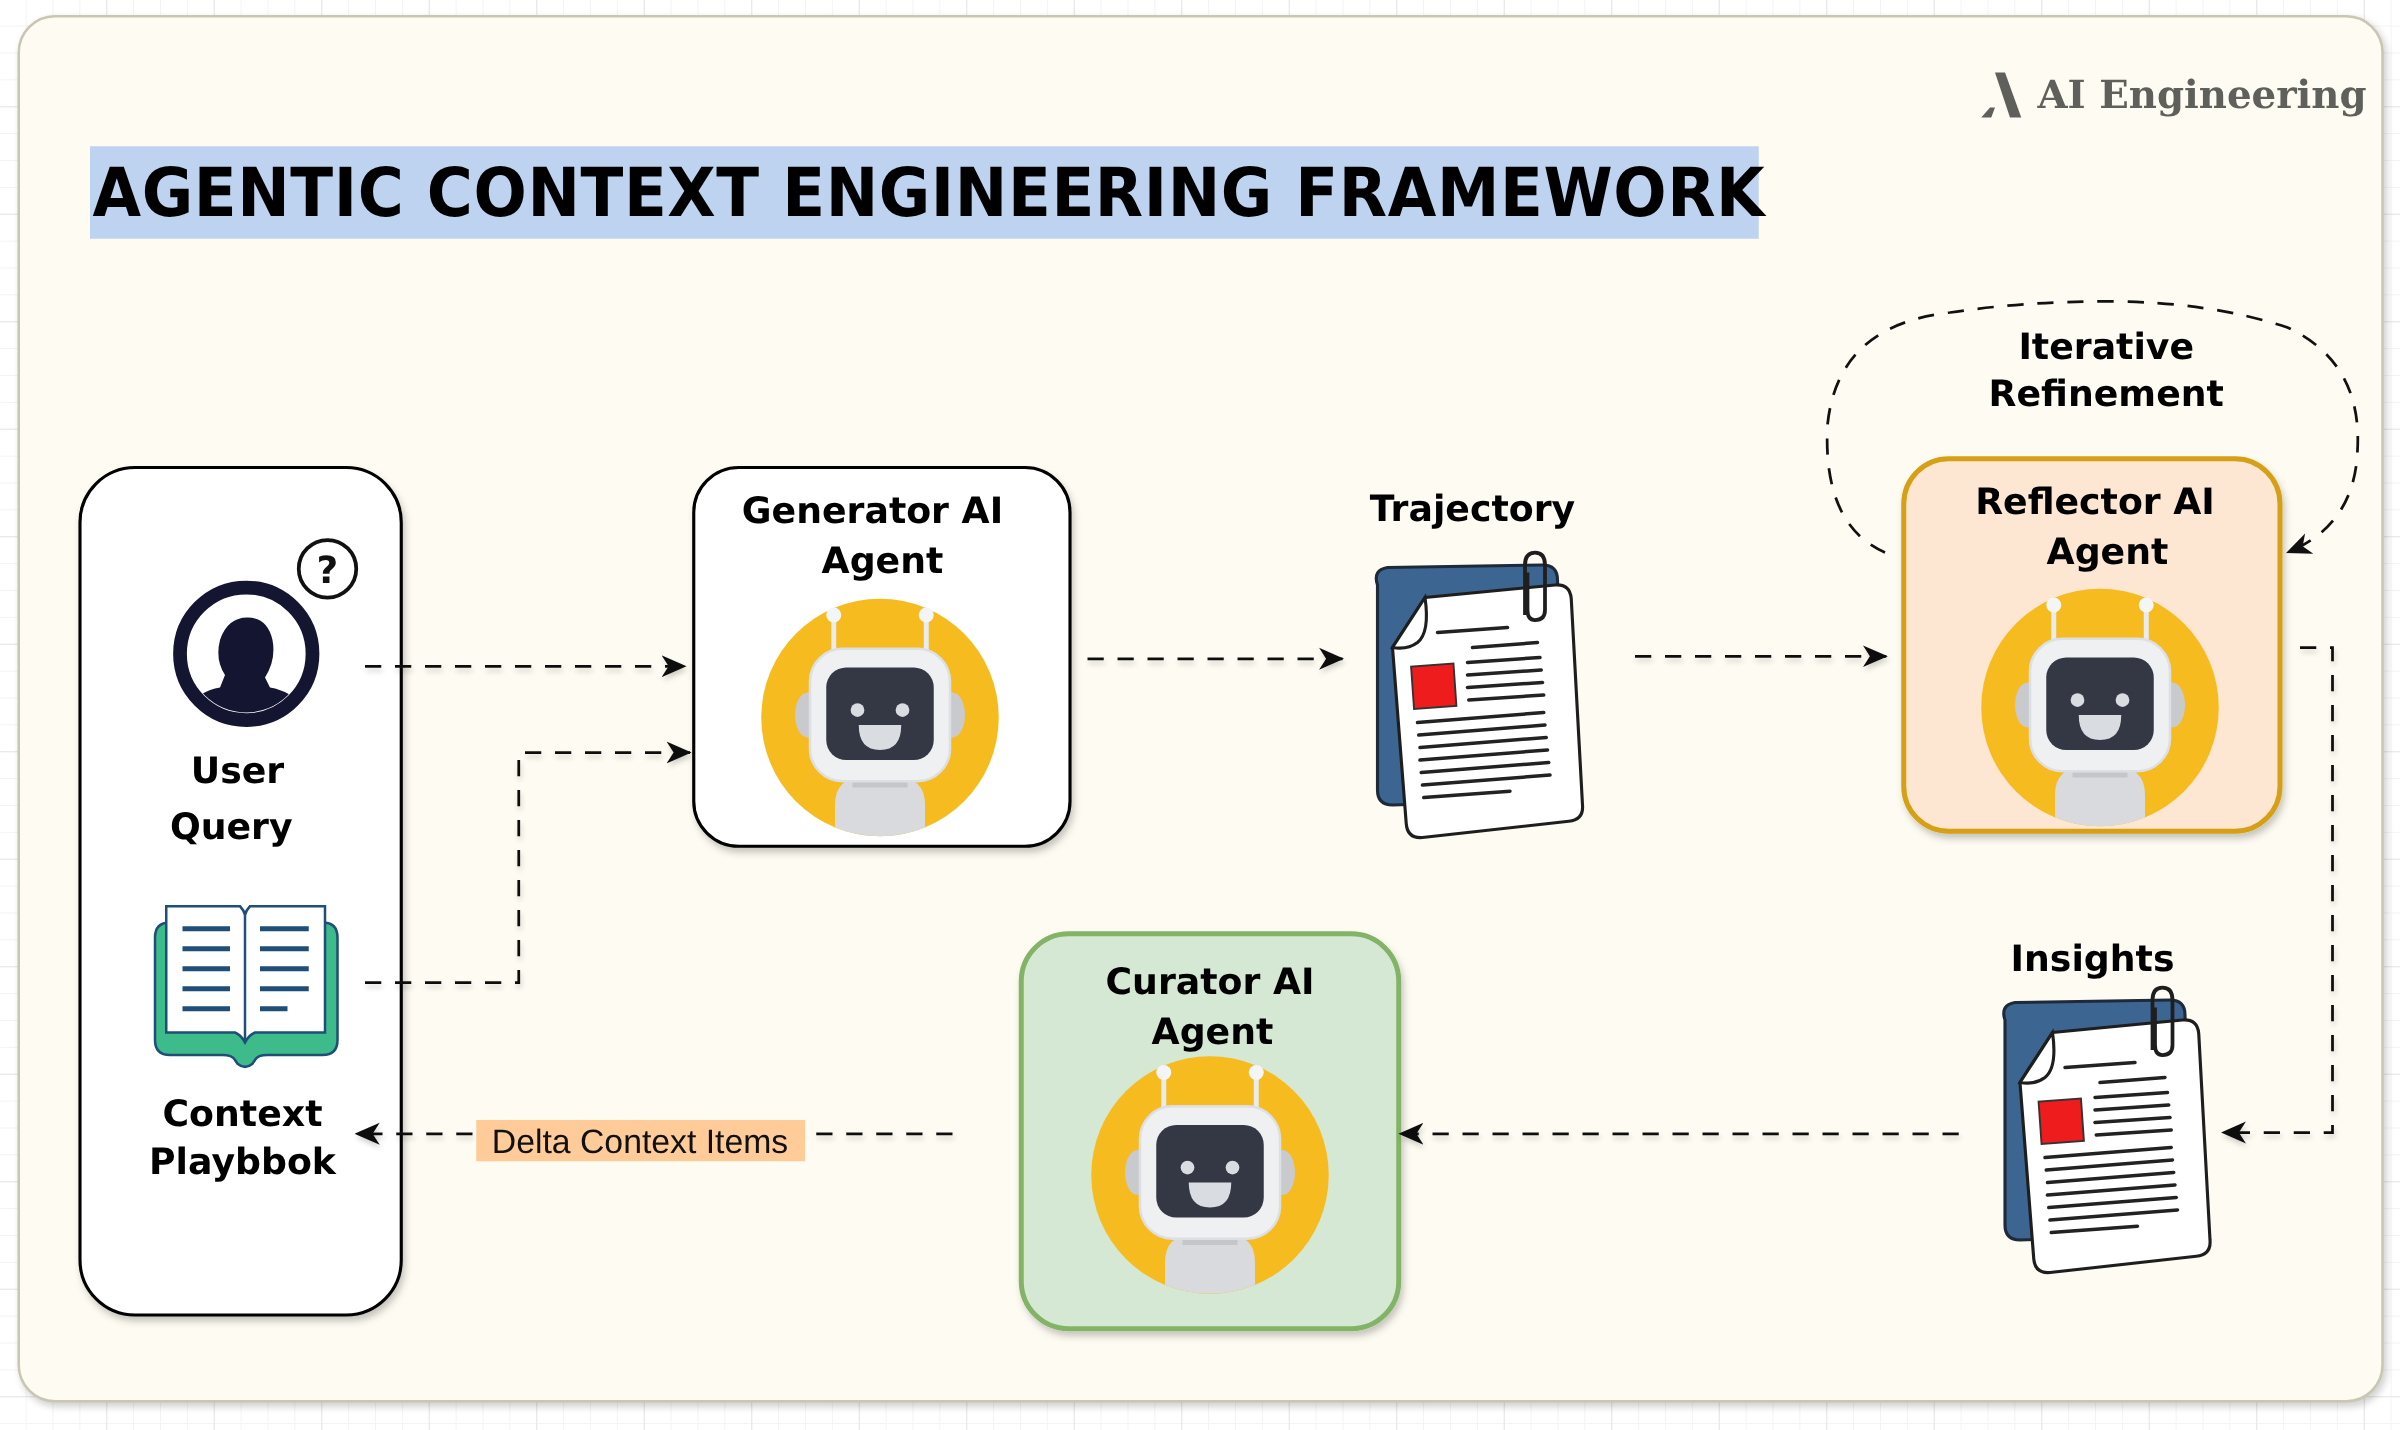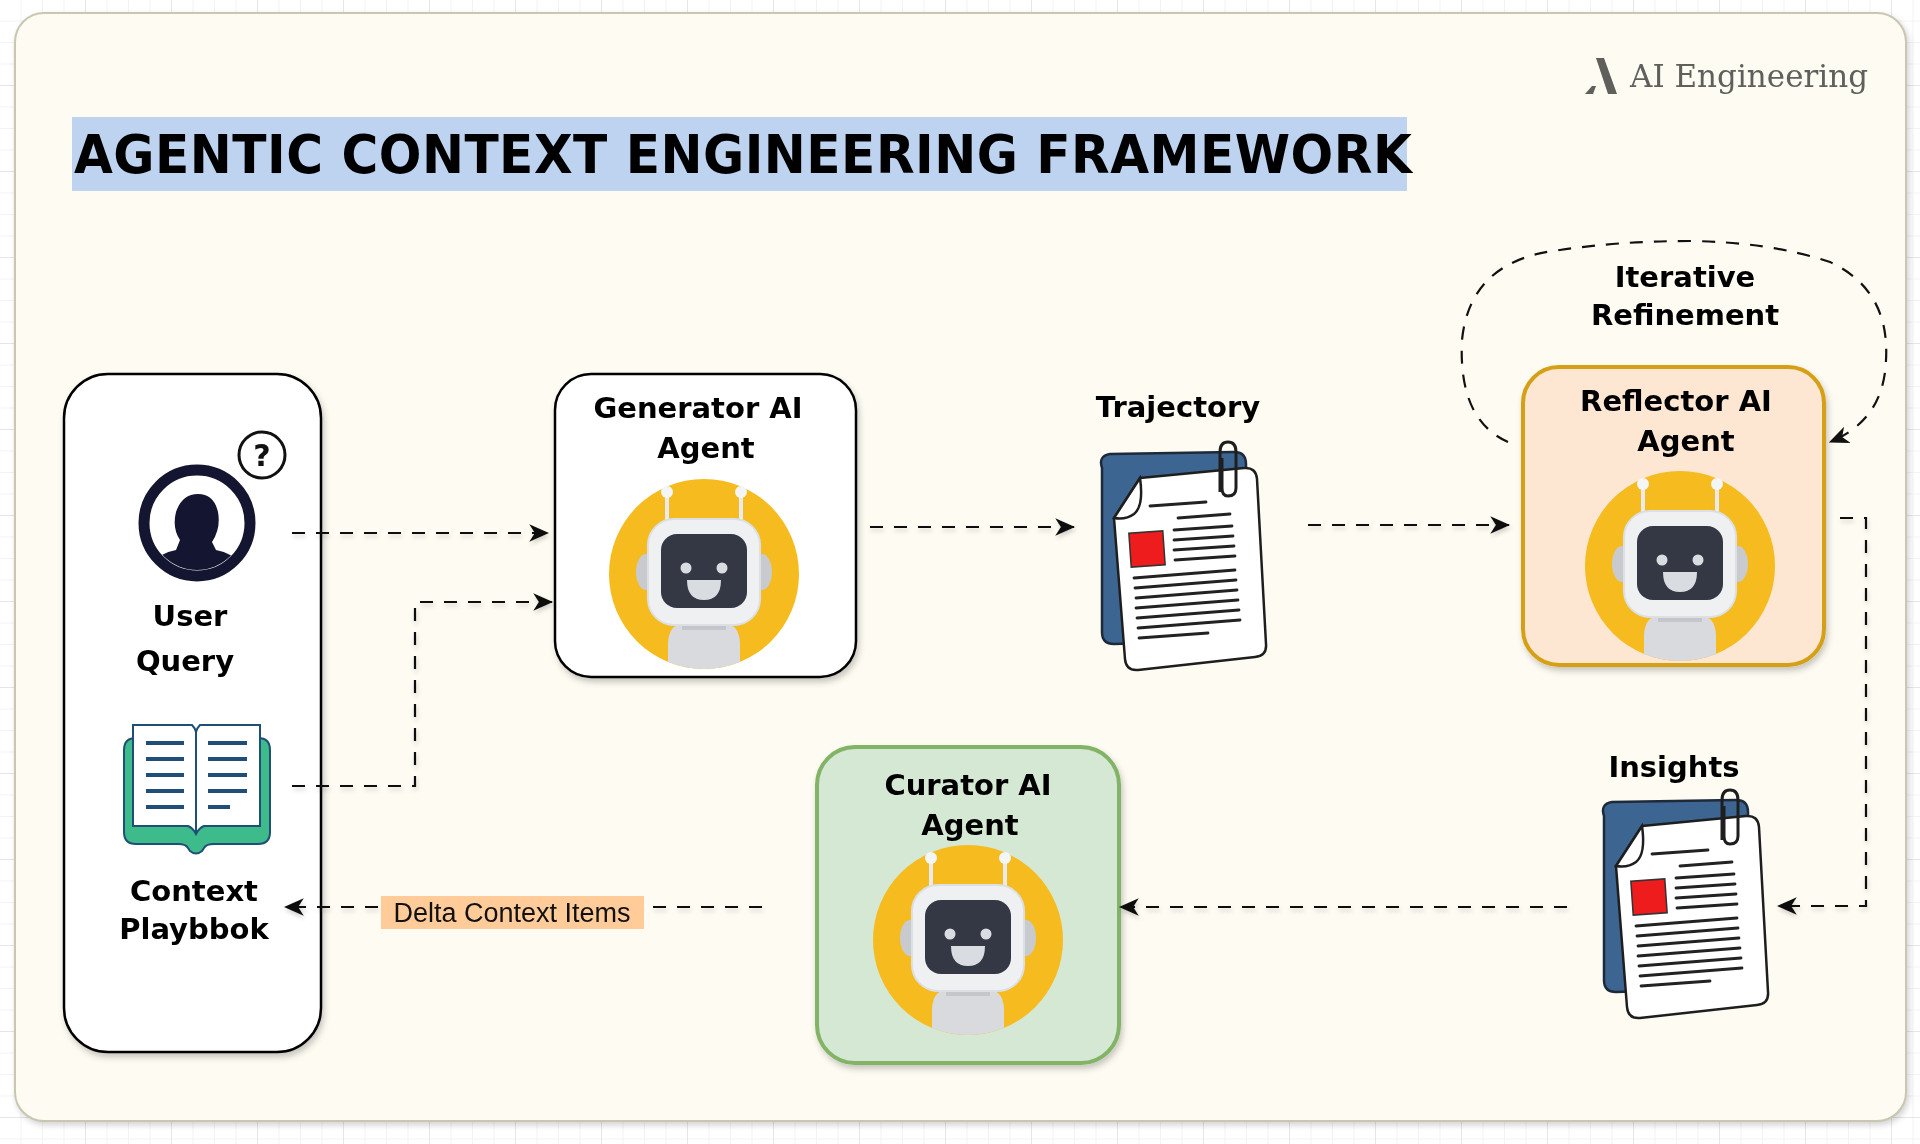--- a/index.html
+++ b/index.html
@@ -27,21 +27,21 @@
   }
   .title-text {
     font-family: "DejaVu Sans", sans-serif; font-weight: bold; font-size: 54px;
     letter-spacing: 0.5px; color: #000; white-space: nowrap;
     transform: scaleX(0.93); transform-origin: left center;
   }
   .brand {
     position: absolute; left: 1584px; top: 56px; display: flex; align-items: center; gap: 12px;
   }
   .brand-text {
-    font-family: "DejaVu Serif", serif; font-weight: normal; font-size: 31px; color: #5f5f5c;
+    font-family: "DejaVu Serif", serif; font-weight: bold; font-size: 31px; color: #5f5f5c;
   }
   svg.diagram { position: absolute; left: 0; top: 0; }
   .lbl { font-family: "DejaVu Sans", sans-serif; font-weight: bold; font-size: 29px; fill: #000; }
   .delta-bg { fill: #ffcc99; }
   .delta-text { font-family: "Liberation Sans", sans-serif; font-size: 27px; fill: #111; }
   .dash { fill: none; stroke: #111; stroke-width: 2.2; stroke-dasharray: 13 11; }
 </style>
 </head>
 <body>
 

